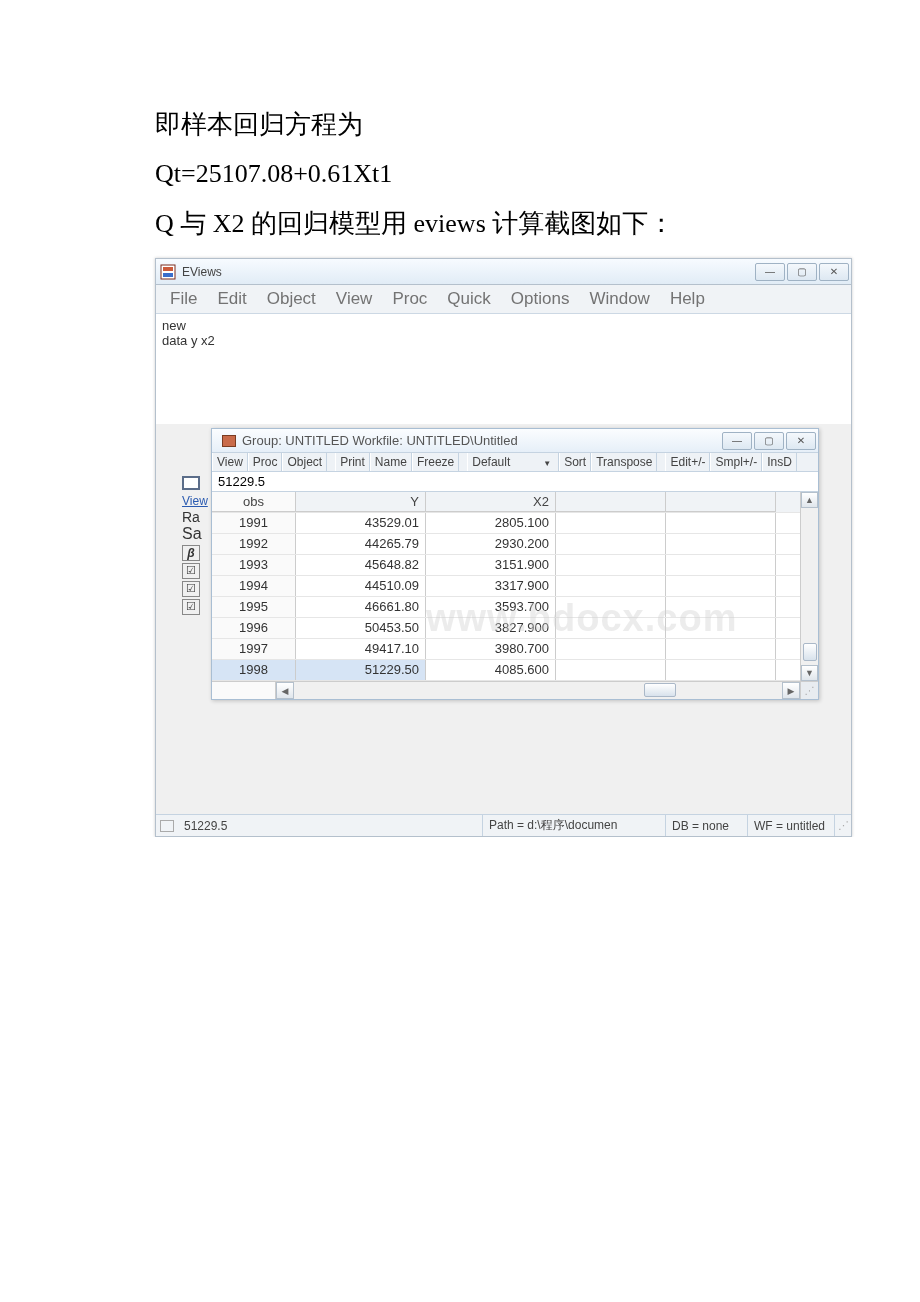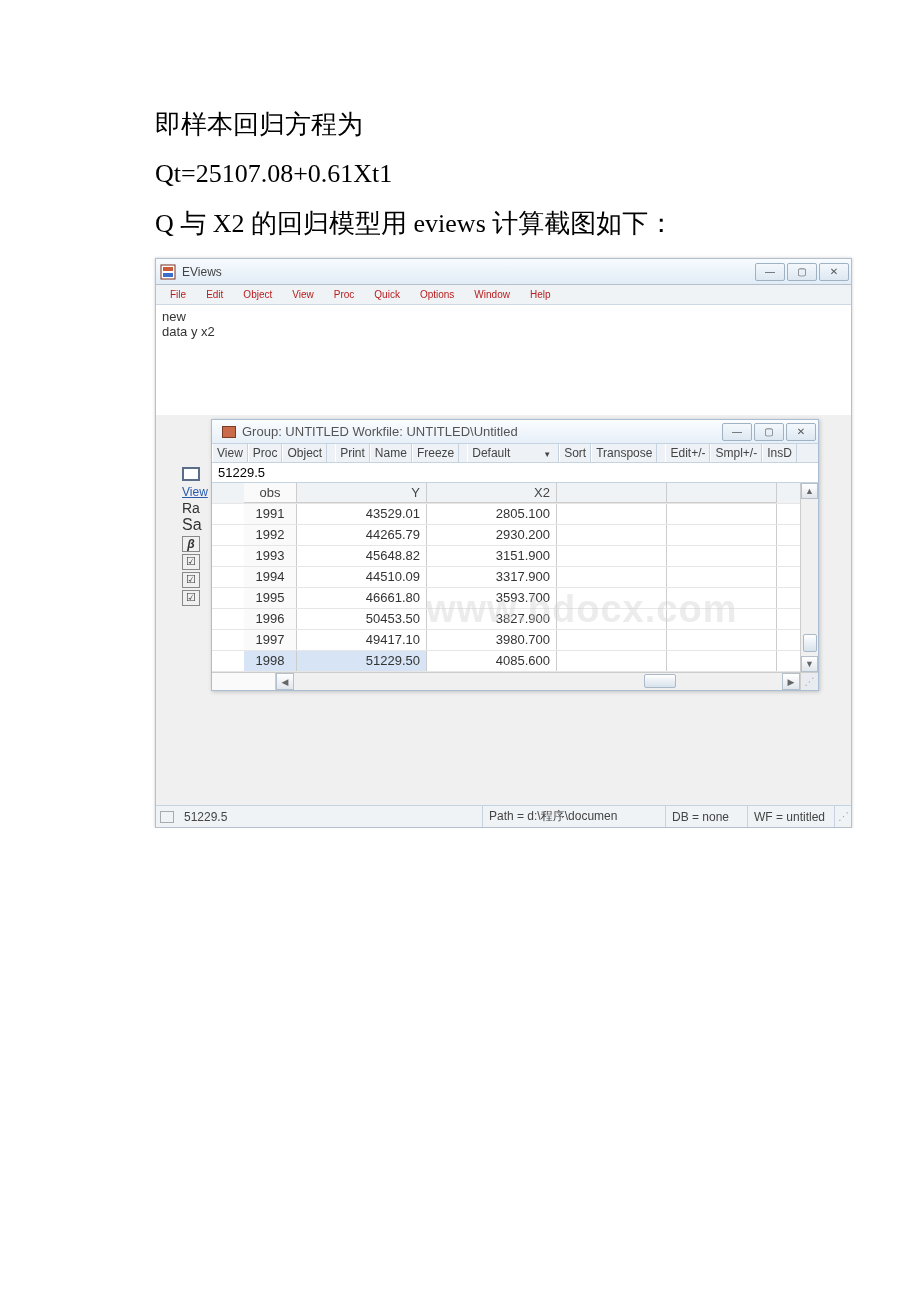--- a/index.html
+++ b/index.html
@@ -26,21 +26,21 @@
     .winbtn {
       width: 30px; height: 18px;
       border: 1px solid #9fb2c4;
       background: linear-gradient(#f4f8fc, #dde8f2);
       display: flex; align-items: center; justify-content: center;
       font-size: 10px; color: #555; border-radius: 2px; margin-left: 2px;
     }
     .menubar {
       display: flex; gap: 0; padding: 2px 4px;
       background: #f0f3f6; border-bottom: 1px solid #ccd8e4;
-      font-size: 10px; color: #b91c1c;
+      font-size: 17px; color: #737373;
     }
     .menuitem { padding: 2px 10px; }
     .cmd-area {
       background: #fff; padding: 4px 6px; font-size: 13px; color: #333;
       height: 110px; width: 100%; font-family: Arial, sans-serif;
     }
     .inner-area { position: relative; background: #f0f0f0; height: 390px; padding-left: 24px; padding-top: 2px; }
     .bg-stack {
       position: absolute; left: 26px; top: 52px; font-size: 13px; color: #333;
     }
@@ -71,21 +71,21 @@
     .value-row { background: #fff; padding: 2px 6px; font-size: 13px; border-bottom: 1px solid #c5d3e1; font-family: Arial; }
     .sheet-wrap { display: flex; }
     .sheet {
       background: #fff; font-size: 13px; color: #333; font-family: Arial, sans-serif;
       flex: 1;
     }
     .srow { display: flex; border-bottom: 1px solid #e6e6e6; }
     .scell {
       padding: 1px 6px; text-align: right; height: 20px; line-height: 18px;
     }
-    .cobs { width: 53px; text-align: center; border-right: 1px solid #ccc; background: #fafafa; margin-left: 32px; }
+    .cobs { width: 84px; text-align: center; border-right: 1px solid #ccc; background: #fafafa; }
     .cy { width: 130px; border-right: 1px solid #ccc; }
     .cx2 { width: 130px; border-right: 1px solid #ccc; }
     .cempty1 { width: 110px; border-right: 1px solid #ccc; }
     .cempty2 { width: 110px; border-right: 1px solid #ccc; }
     .hdr { background: #f0f3f6; color: #444; font-weight: normal; }
     .hdr .scell { border-bottom: 1px solid #ccc; }
     .selected { background: #d6e4f5; }
     .vscroll { width: 18px; background: #f0f0f0; border-left: 1px solid #ccc; position: relative; }
     .vscroll .arrow { width: 100%; height: 16px; background: linear-gradient(#fff,#e0e6ec); border: 1px solid #b4c0cc; display: flex; align-items: center; justify-content: center; font-size: 9px; color: #666; }
     .vscroll .track { height: 138px; }

